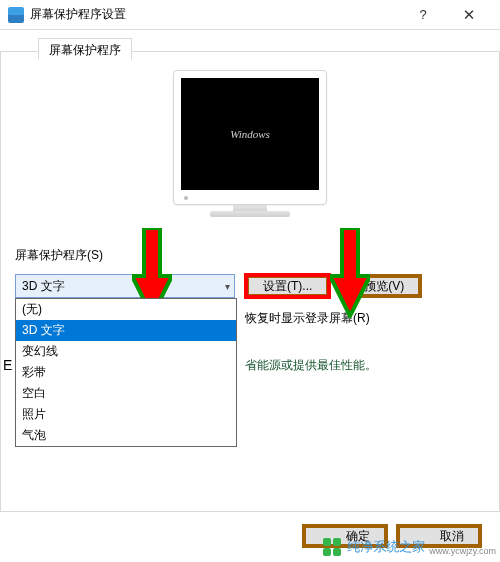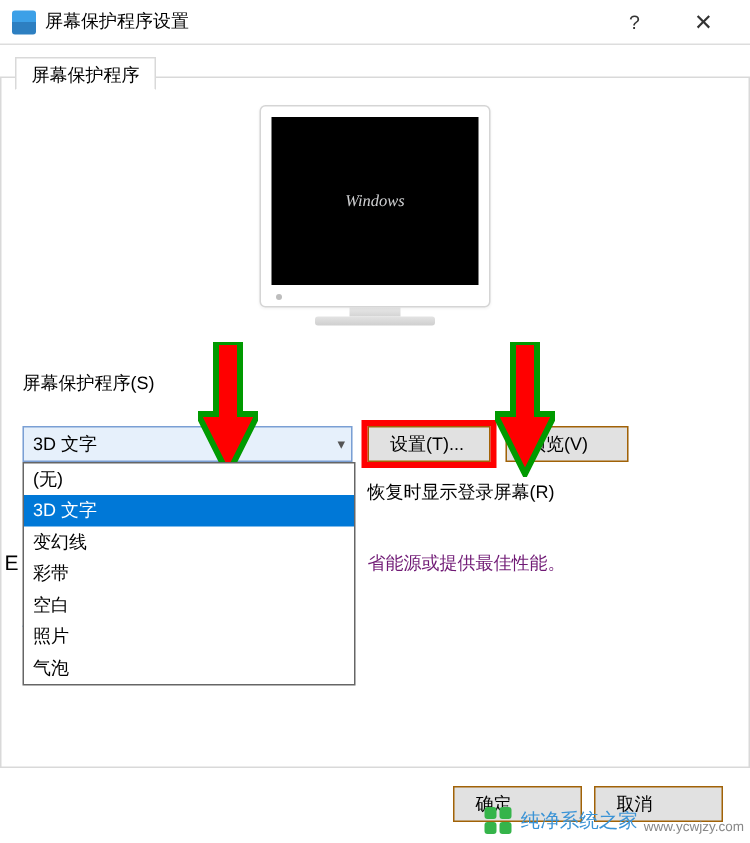--- a/index.html
+++ b/index.html
@@ -35,20 +35,21 @@
   }
   .title-btn:last-child { font-size: 15px; }
   .client {
     position: absolute;
     top: 30px; left: 0; right: 0; bottom: 0;
     padding: 8px 10px 10px 10px;
   }
   .tabset {
     position: relative;
     height: 22px;
+    margin-left: 28px;
   }
   .tab {
     position: absolute;
     top: 0; left: 0;
     height: 22px;
     padding: 3px 10px;
     border: 1px solid #d9d9d9;
     border-bottom: 1px solid #fff;
     background: #fff;
     font-size: 12px;
@@ -122,21 +123,21 @@
   
   .group-label {
     margin-top: 30px;
     font-size: 12px;
     color: #000000;
   }
   
   .row1 {
     display: flex;
     gap: 10px;
-    margin-top: 20px;
+    margin-top: 10px;
     align-items: center;
   }
   .combo {
     position: relative;
     width: 220px;
     height: 24px;
     border: 1px solid #7a9fd4;
     background: #e6f0fb;
     display: flex;
     align-items: center;
@@ -164,26 +165,26 @@
     font-size: 12px;
     color: #000;
   }
   .dropdown-list .opt.selected {
     background: #0078d7;
     color: #fff;
   }
   .btn {
     height: 24px;
     padding: 0 14px;
-    border: 1px solid #a16207;
+    border: 4px solid #a16207;
     background: #e1e1e1;
     font-size: 12px;
     display: flex;
     align-items: center;
-    justify-content: flex-start;
+    justify-content: flex-end;
     min-width: 82px;
   }
   .btn-settings {
     position: relative;
   }
   .btn-settings-hl {
     position: absolute;
     top: -5px; left: -5px; right: -5px; bottom: -5px;
     border: 4px solid #ff0000;
     pointer-events: none;
@@ -199,21 +200,21 @@
   }
   .e-label {
     position: absolute;
     left: 2px;
     font-size: 14px;
     color: #000;
   }
   .energy-text {
     margin-left: 230px;
     font-size: 12px;
-    color: #701a75;
+    color: #14532d;
   }
   .link {
     margin-top: 16px;
     color: #0066cc;
     font-size: 12px;
     display: inline-block;
     border-bottom: 1px solid #0066cc;
     cursor: pointer;
   }
   

